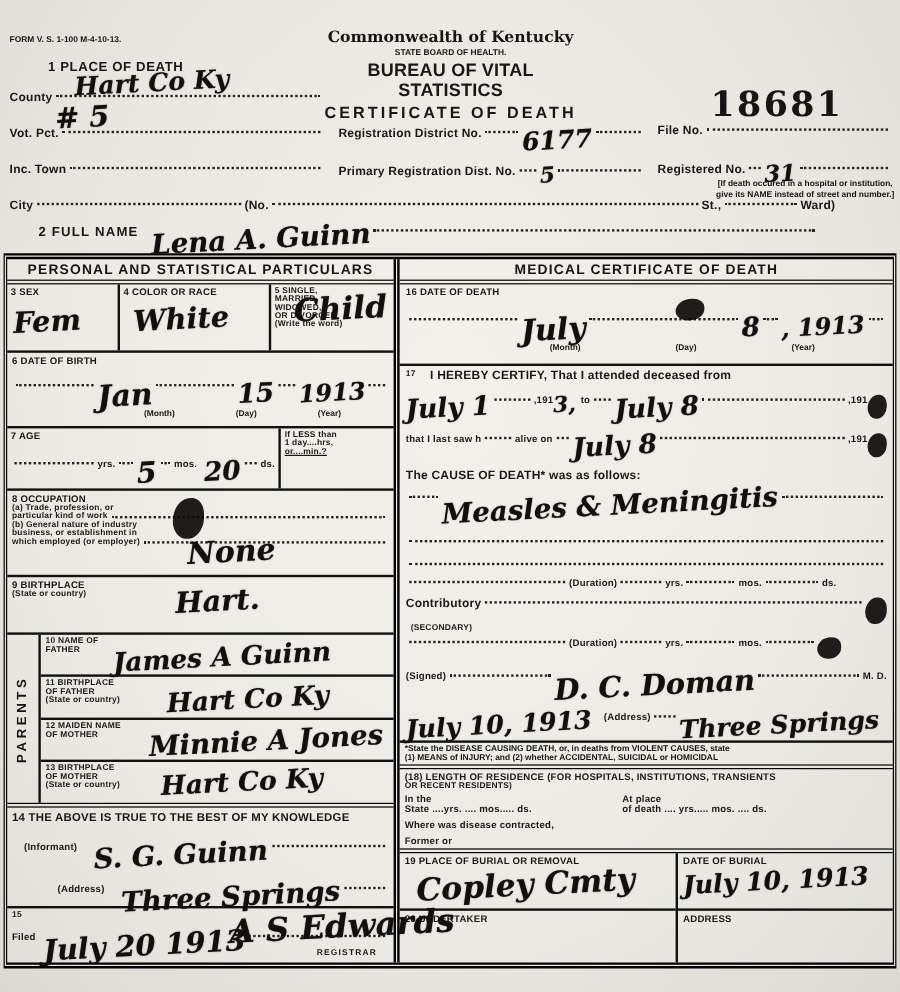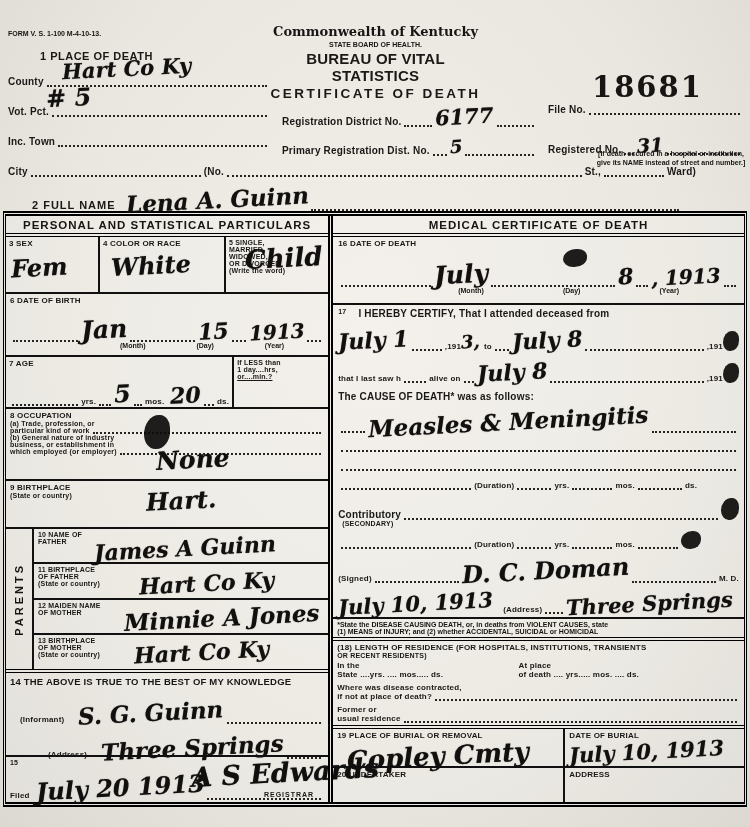--- a/index.html
+++ b/index.html
@@ -7,21 +7,21 @@
     background:
       radial-gradient(ellipse at 50% 40%, #f2efe9 0%, #eae7e0 60%, #dcd9d3 100%);
     font-family:"Liberation Sans",sans-serif;color:#171513;}
   .lbl{font-weight:700;font-size:10px;letter-spacing:.2px;color:#1a1816;}
   .xs{font-size:7px;}
   .sm{font-size:8px;}
   .md{font-size:11px;}
   .hw{font-family:"DejaVu Serif",serif;font-style:italic;font-weight:700;
       color:#12100e;line-height:1;transform:rotate(-3deg);display:inline-block;
       text-shadow:0 0 1px rgba(0,0,0,.55);white-space:nowrap;}
-  .ln{display:flex;align-items:flex-end;}
+  .ln{display:flex;}
   .dots{flex:1;border-bottom:2px dotted #262320;height:3px;margin:0 3px;}
   .dotsfix{border-bottom:2px dotted #262320;height:3px;margin:0 3px;}
   .abs{position:absolute;}
   .hdr{position:relative;height:211px;}
   .ctr{text-align:center;}
   .serifb{font-family:"DejaVu Serif",serif;font-weight:700;}
   .main{margin:0 3px;border:3px double #000;border-top:5px double #000;border-bottom:5px double #000;
         display:flex;height:586px;background:rgba(255,255,255,.15);}
   .colL{width:366px;border-right:5px double #000;display:flex;flex-direction:column;}
   .colR{flex:1;display:flex;flex-direction:column;}
@@ -380,29 +380,21 @@
           <div style="flex:1;">
             <div class="lbl sm">In the</div>
             <div class="lbl sm">State ....yrs. .... mos..... ds.</div>
           </div>
           <div style="width:55%;">
             <div class="lbl sm">At place</div>
             <div class="lbl sm">of death .... yrs..... mos. .... ds.</div>
           </div>
         </div>
         <div class="lbl sm" style="margin-top:4px;">Where was disease contracted,</div>
-        <div class="ln">
-          <span class="lbl sm">if not at place of death?</span>
-          <span class="dots"></span>
-        </div>
         <div class="lbl sm" style="margin-top:4px;">Former or</div>
-        <div class="ln">
-          <span class="lbl sm">usual residence</span>
-          <span class="dots"></span>
-        </div>
       </div>
 
       <div style="border-top:4px double #000;flex:1;display:flex;">
         <div style="width:56%;border-right:2px solid #111;display:flex;flex-direction:column;">
           <div style="border-bottom:2px solid #111;padding:2px 4px;position:relative;flex:1.1;">
             <div class="lbl sm">19 PLACE OF BURIAL OR REMOVAL</div>
             <span class="hw abs" style="font-size:26px;left:14px;top:14px;">Copley Cmty</span>
           </div>
           <div style="padding:2px 4px;flex:1;">
             <div class="lbl sm">20 UNDERTAKER</div>

